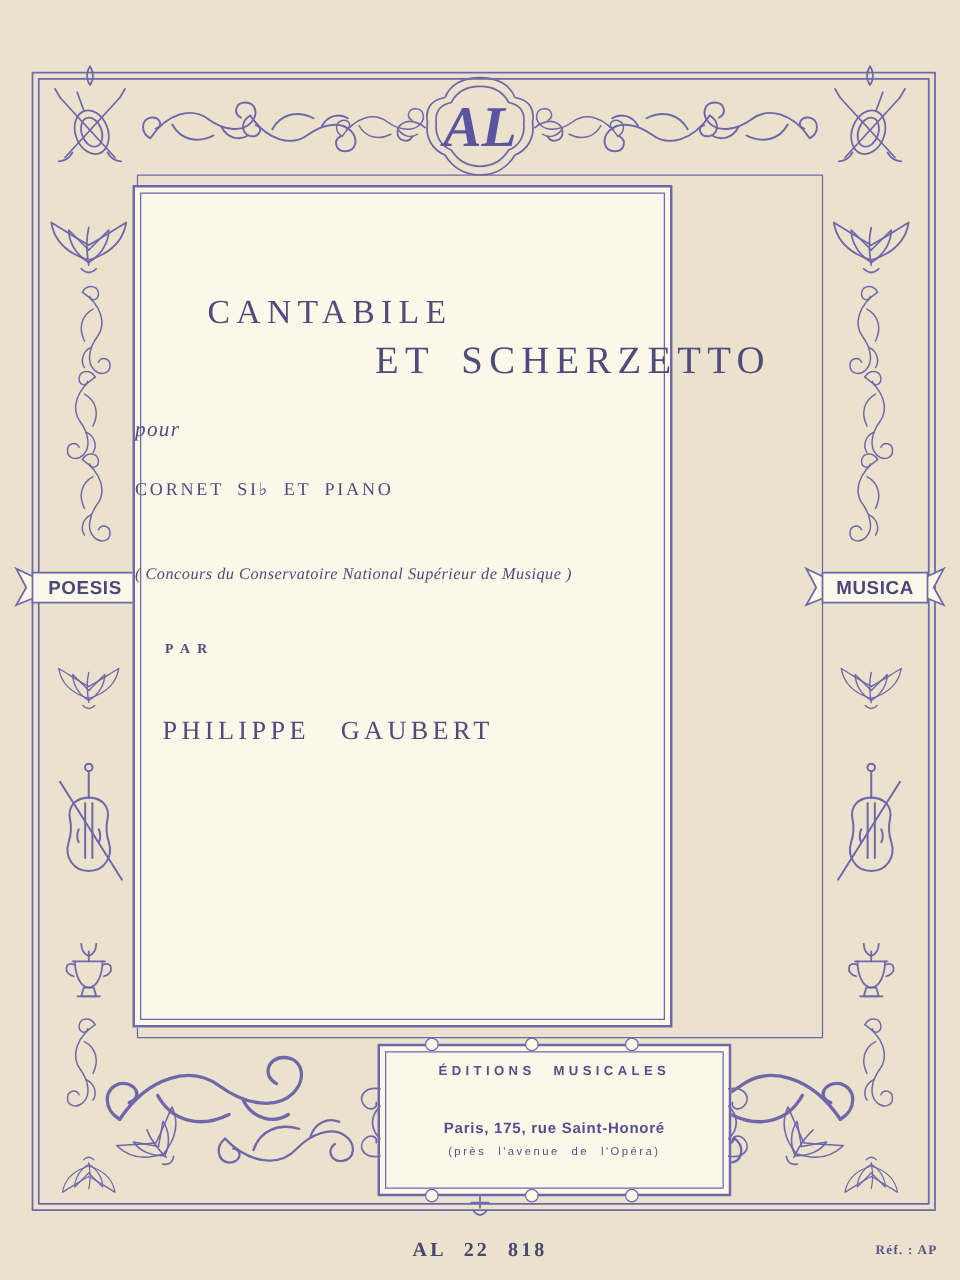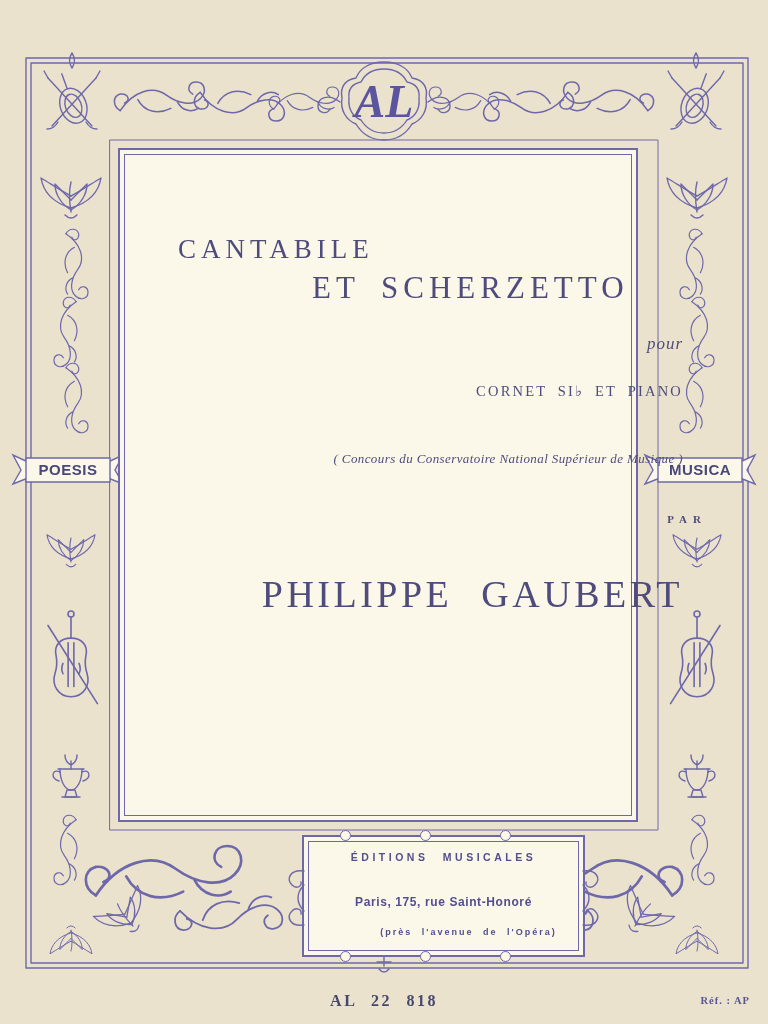--- a/index.html
+++ b/index.html
@@ -22,53 +22,53 @@
   .banner-text{
     font-family:"Liberation Sans",sans-serif;font-weight:bold;font-size:15px;
     fill:#4a477a;letter-spacing:0.5px;
   }
   .monogram-text{
     font-family:"Liberation Serif",serif;font-style:italic;font-weight:bold;
     font-size:46px;fill:#5b55a0;
   }
   
   .panel{
-    position:absolute;left:118px;top:148px;width:520px;height:674px;
+    position:absolute;left:106px;top:148px;width:432px;height:674px;
     background:var(--panel);border:2.5px solid var(--ink);box-sizing:border-box;z-index:2;
   }
   .panel-inner{position:absolute;inset:4px;border:1px solid var(--ink);pointer-events:none;}
   .t-abs{position:absolute;white-space:nowrap;color:var(--ink-dark);}
-  .t-center{position:absolute;left:0;width:100%;text-align:right;white-space:nowrap;color:var(--ink-dark);margin-left:47px;}
+  .t-center{position:absolute;left:0;width:100%;text-align:left;white-space:nowrap;color:var(--ink-dark);}
   .title-1{left:58px;top:84px;font-size:27px;letter-spacing:5px;}
   .title-2{left:192px;top:120px;font-size:31px;letter-spacing:5px;word-spacing:9px;}
   .pour{top:184px;font-style:italic;font-size:17px;letter-spacing:1px;}
   .instr{top:233px;font-size:14.5px;letter-spacing:2.2px;word-spacing:5px;}
   .note{top:301px;font-style:italic;font-size:13px;letter-spacing:0.4px;}
   .par{top:363px;font-size:11px;font-weight:bold;letter-spacing:6px;padding-left:24px;}
-  .composer{top:422px;font-size:38px;letter-spacing:3.5px;word-spacing:16px;}
+  .composer{top:422px;font-size:21px;letter-spacing:3.5px;word-spacing:16px;padding-left:22px;}
   
   .cartouche{
     position:absolute;left:262px;top:835px;width:283px;height:122px;
     background:var(--panel);border:2px solid var(--ink);box-sizing:border-box;z-index:3;margin-left:40px;
   }
   .cartouche-inner{position:absolute;inset:4px;border:1px solid var(--ink);pointer-events:none;}
   .c-dot{
     position:absolute;width:11px;height:11px;border:1.6px solid var(--ink);
     border-radius:50%;background:var(--panel);box-sizing:border-box;
   }
   .dot-t{top:-7px;} .dot-b{bottom:-7px;}
   .dot-l{left:36px;} .dot-c{left:116px;} .dot-r{left:196px;}
   .c-scroll{position:absolute;top:24px;width:22px;height:74px;}
   .c-scroll.left{left:-20px;} .c-scroll.right{right:-20px;transform:scaleX(-1);}
   .pub{position:absolute;left:0;width:100%;text-align:center;white-space:nowrap;
        font-family:"Liberation Sans",sans-serif;color:#534f8d;}
   .pub-1{top:14px;font-size:10.5px;font-weight:bold;letter-spacing:3.5px;word-spacing:8px;}
   .pub-2{top:31px;font-size:18px;font-weight:bold;letter-spacing:1.5px;word-spacing:4px;}
   .pub-3{top:58px;font-size:12px;font-weight:bold;letter-spacing:0.6px;}
-  .pub-4{top:90px;font-size:9px;font-weight:bold;letter-spacing:2px;word-spacing:5px;padding-left:25px;}
+  .pub-4{top:79px;font-size:9px;font-weight:normal;letter-spacing:2px;word-spacing:5px;}
   
   .imprint{position:absolute;left:0;top:992px;width:100%;height:24px;z-index:2;}
   .plate{
     position:absolute;left:0;width:100%;text-align:center;
     font-size:16px;font-weight:bold;letter-spacing:2.5px;word-spacing:8px;color:#45476d;
   }
   .ref{
     position:absolute;right:18px;top:3px;
     font-size:10.5px;font-weight:bold;letter-spacing:1px;color:#5a5590;
   }

